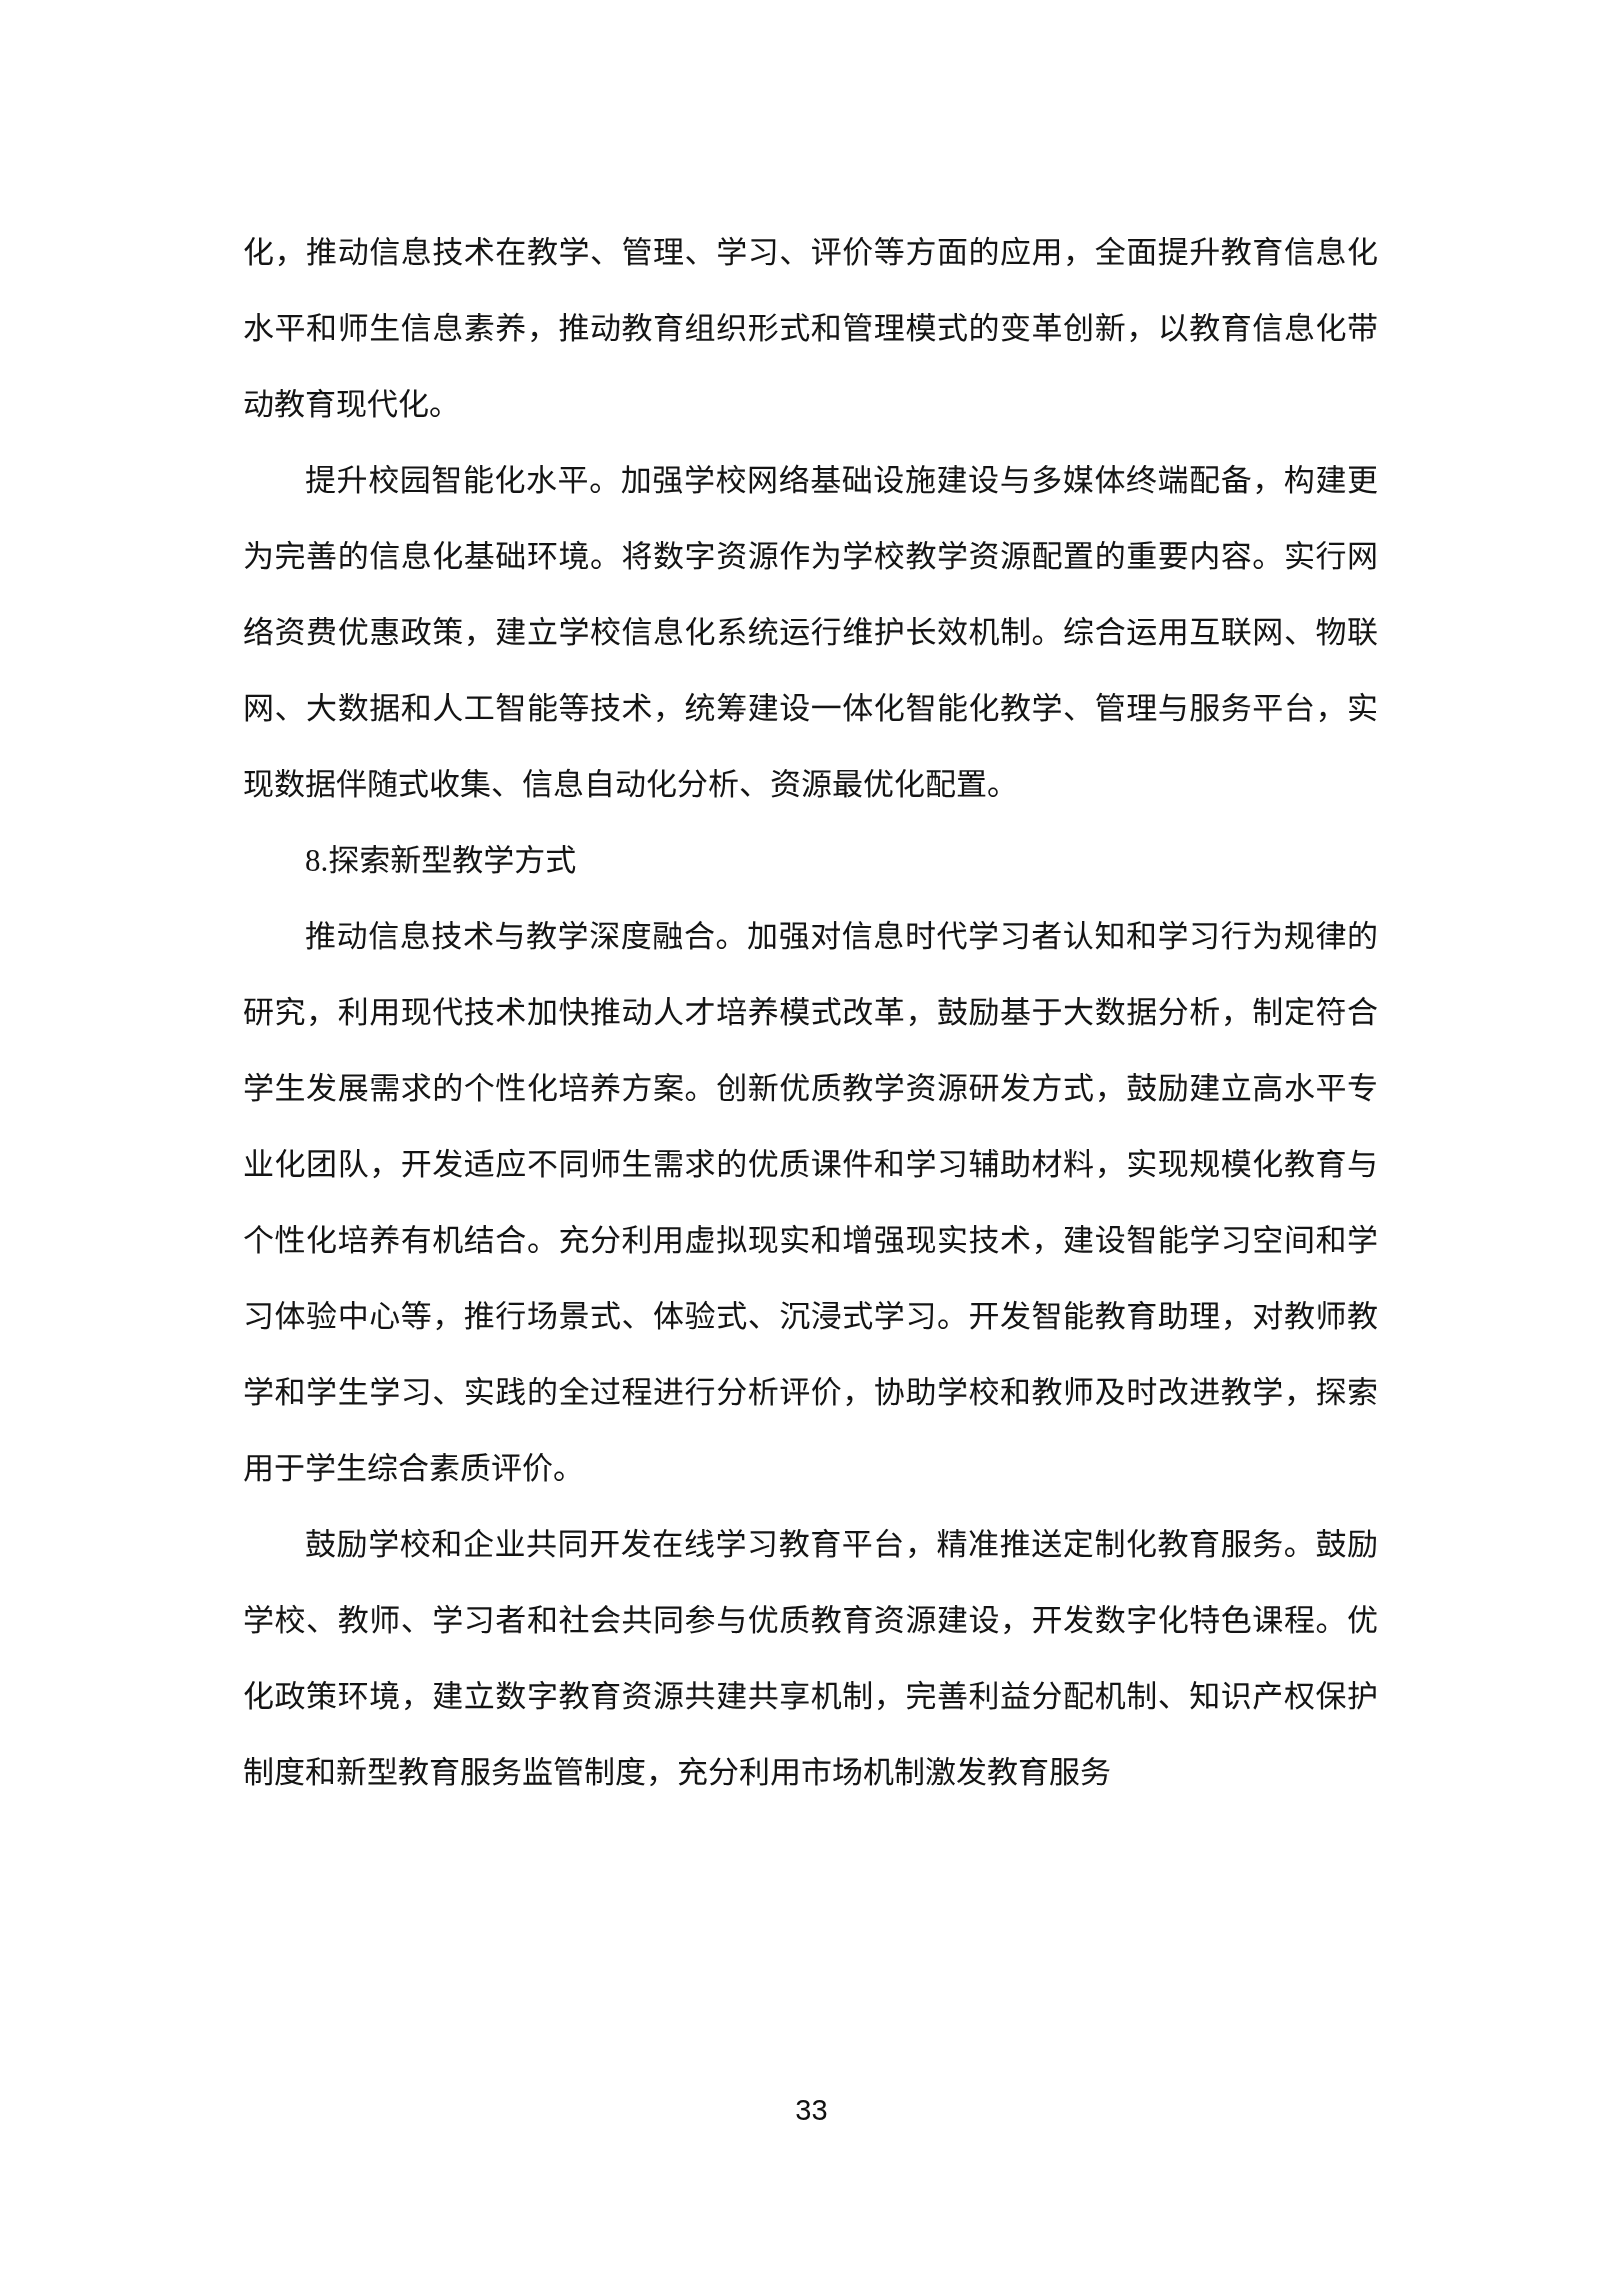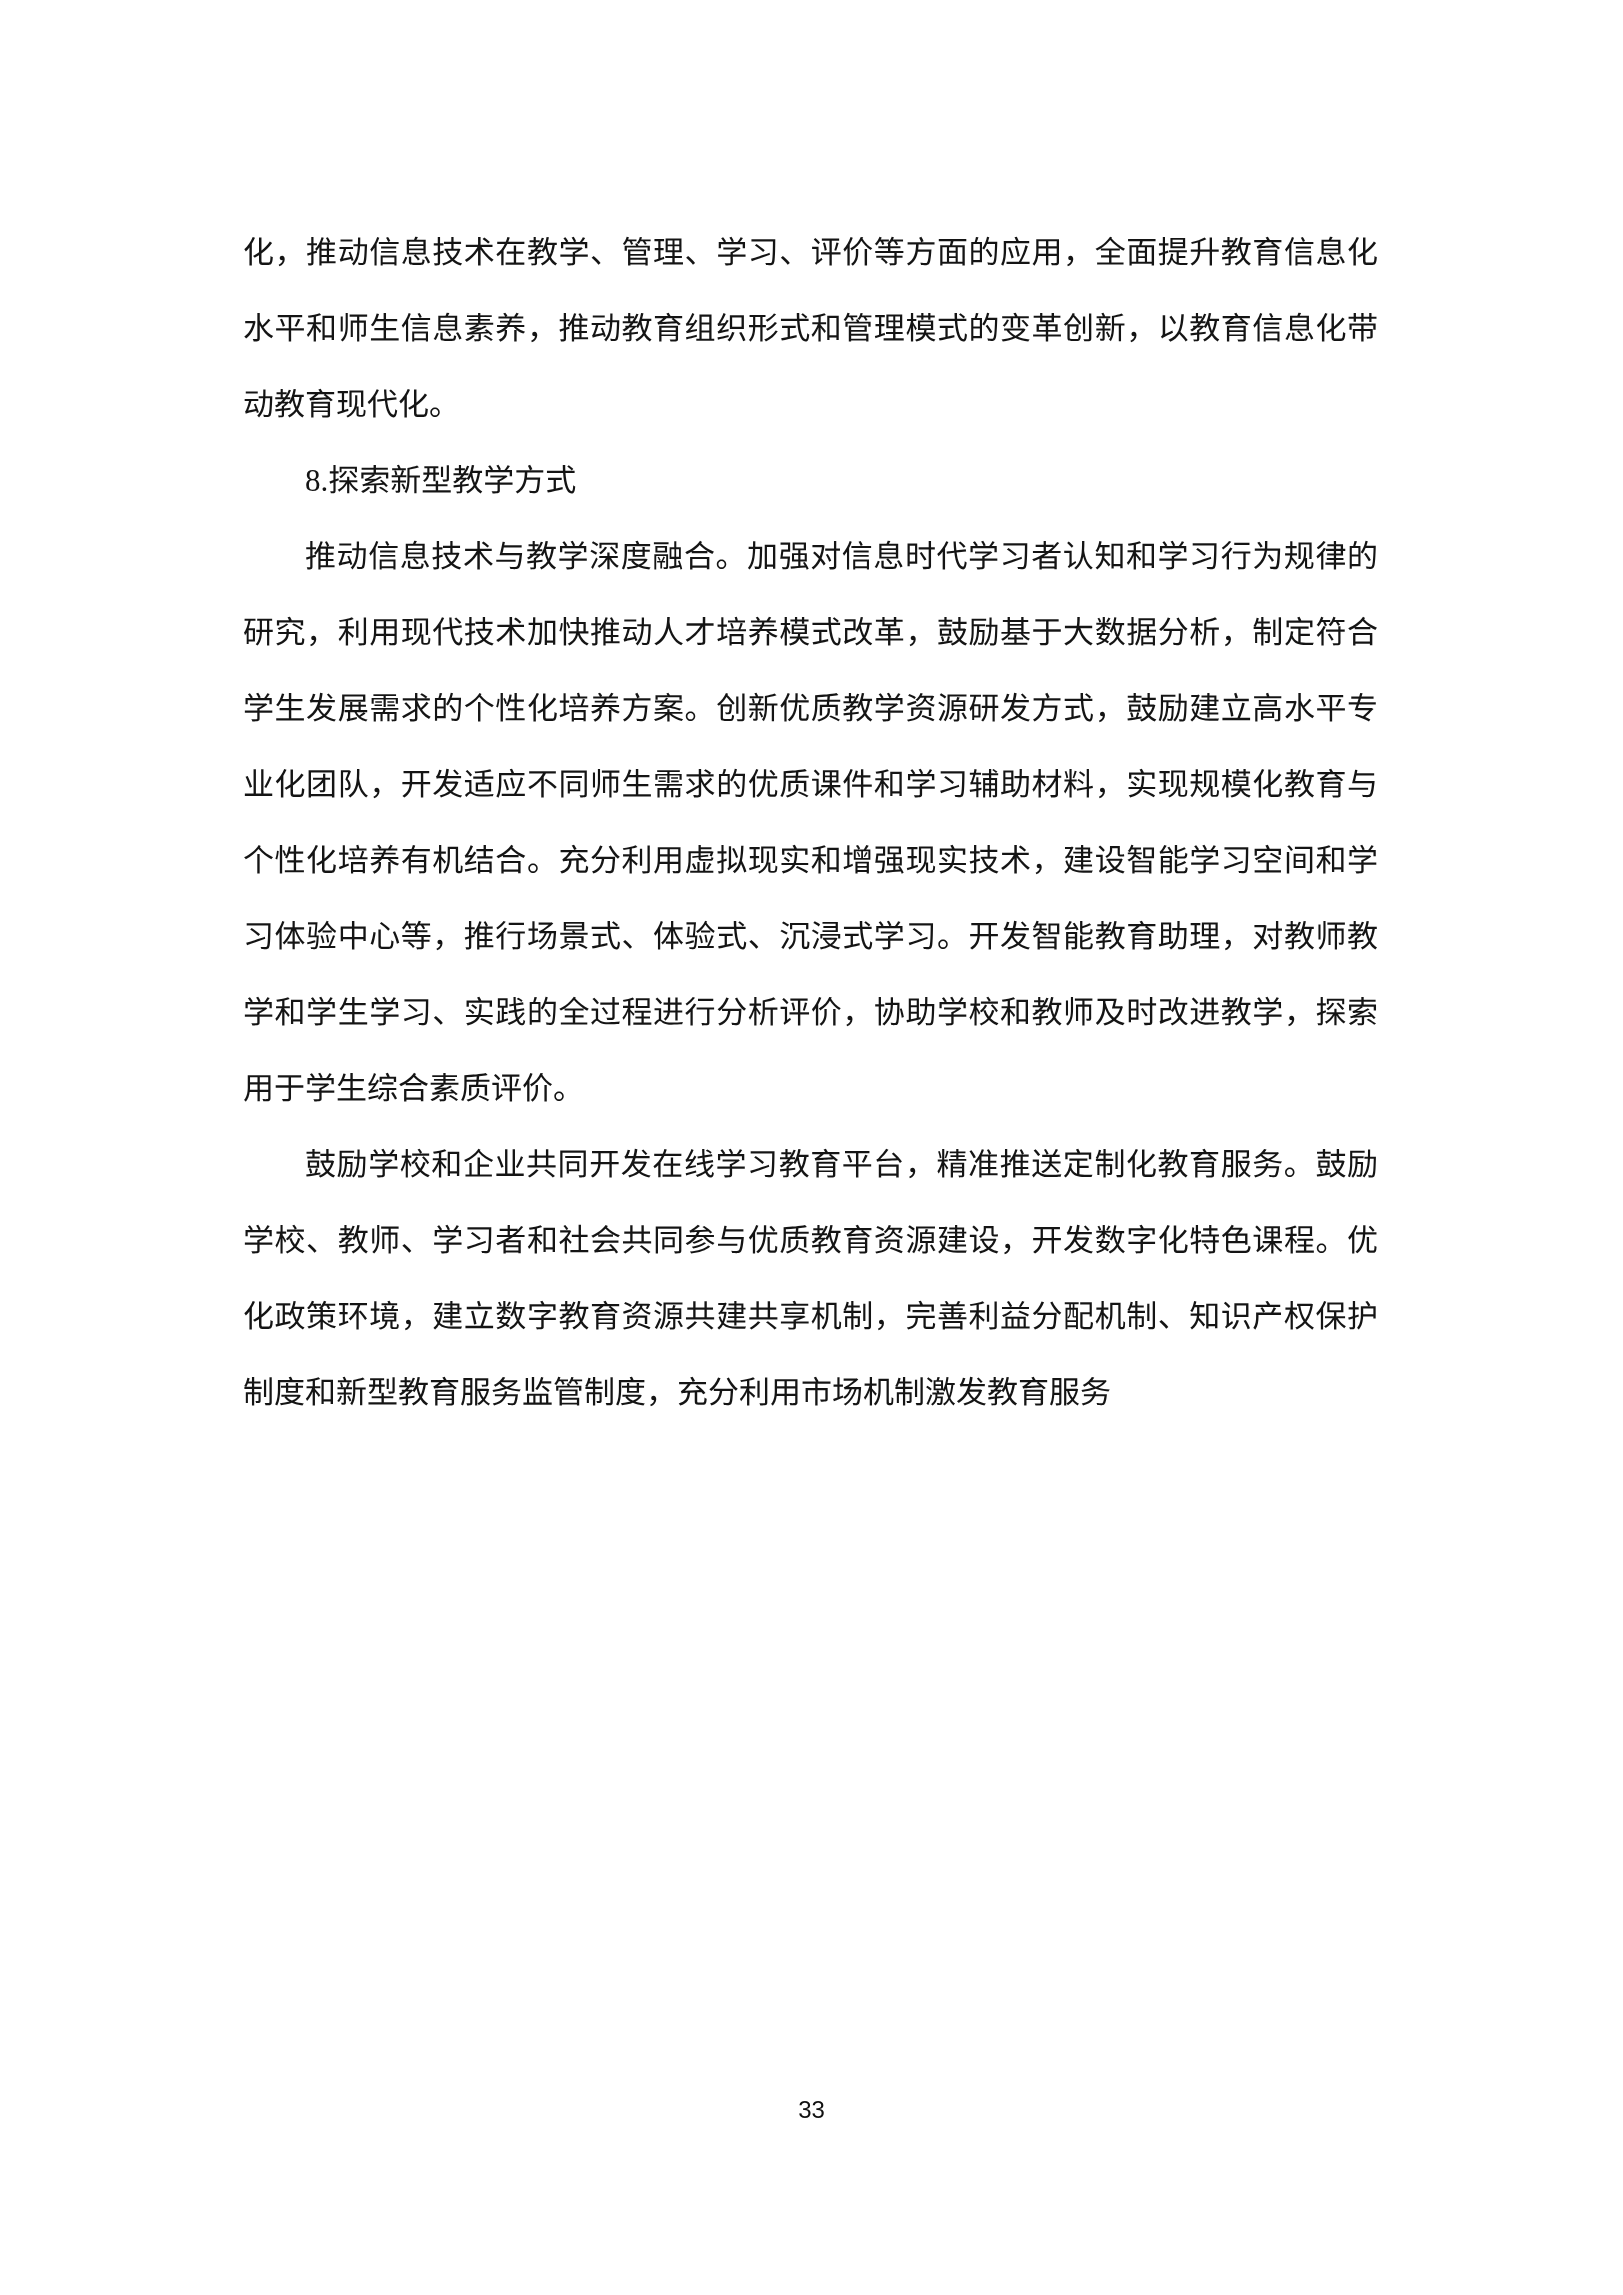--- a/index.html
+++ b/index.html
@@ -39,33 +39,34 @@
   .page-footer {
     position: absolute;
     left: 0;
     top: 2093px;
     width: 100%;
     text-align: center;
   }
   .page-number {
     display: inline-block;
     font-family: "Liberation Sans", "DejaVu Sans", sans-serif;
-    font-size: 24px;
+    font-size: 29px;
     line-height: 34px;
     color: #111111;
   }
 </style>
 </head>
 <body>
 
 <div class="page">
 
   <div class="doc-body">
 
   <p class="">化，推动信息技术在教学、管理、学习、评价等方面的应用，全面提升教育信息化水平和师生信息素养，推动教育组织形式和管理模式的变革创新，以教育信息化带动教育现代化。</p>
+      <p class="indent">提升校园智能化水平。加强学校网络基础设施建设与多媒体终端配备，构建更为完善的信息化基础环境。将数字资源作为学校教学资源配置的重要内容。实行网络资费优惠政策，建立学校信息化系统运行维护长效机制。综合运用互联网、物联网、大数据和人工智能等技术，统筹建设一体化智能化教学、管理与服务平台，实现数据伴随式收集、信息自动化分析、资源最优化配置。</p>
       <p class="indent heading">8.探索新型教学方式</p>
       <p class="indent">推动信息技术与教学深度融合。加强对信息时代学习者认知和学习行为规律的研究，利用现代技术加快推动人才培养模式改革，鼓励基于大数据分析，制定符合学生发展需求的个性化培养方案。创新优质教学资源研发方式，鼓励建立高水平专业化团队，开发适应不同师生需求的优质课件和学习辅助材料，实现规模化教育与个性化培养有机结合。充分利用虚拟现实和增强现实技术，建设智能学习空间和学习体验中心等，推行场景式、体验式、沉浸式学习。开发智能教育助理，对教师教学和学生学习、实践的全过程进行分析评价，协助学校和教师及时改进教学，探索用于学生综合素质评价。</p>
       <p class="indent">鼓励学校和企业共同开发在线学习教育平台，精准推送定制化教育服务。鼓励学校、教师、学习者和社会共同参与优质教育资源建设，开发数字化特色课程。优化政策环境，建立数字教育资源共建共享机制，完善利益分配机制、知识产权保护制度和新型教育服务监管制度，充分利用市场机制激发教育服务</p>
     </div>
 
   <div class="page-footer">
     <span class="page-number">33</span>
   </div>
 
 </div>

